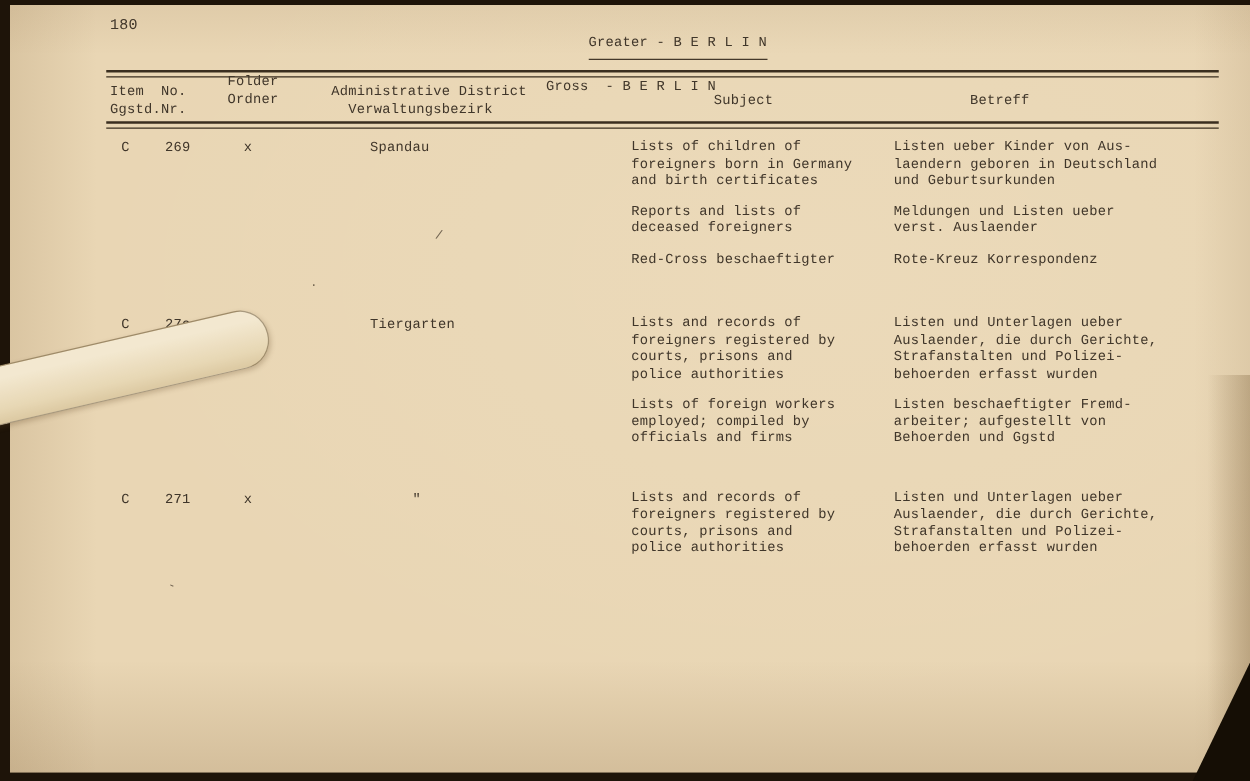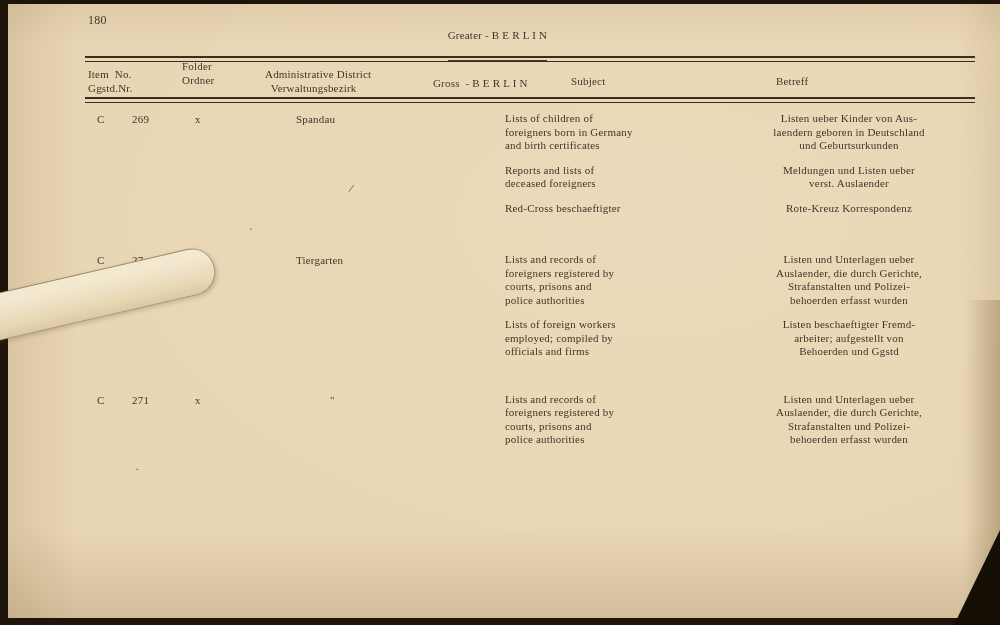--- a/index.html
+++ b/index.html
@@ -13,26 +13,26 @@
     position:absolute;left:8px;top:4px;right:0;bottom:7px;
     background:
       radial-gradient(ellipse at 65% 35%, rgba(255,250,235,0.10), transparent 65%),
       linear-gradient(to right, rgba(110,75,30,0.12), transparent 70px),
       linear-gradient(to left, rgba(110,75,30,0.10), transparent 45px),
       linear-gradient(to top, rgba(100,65,25,0.16), transparent 90px),
       linear-gradient(to bottom, rgba(100,65,25,0.07), transparent 40px),
       #e9d6b4;
     color:#40362a;
   }
-  .txt{position:absolute;font-size:11px;line-height:13.5px;letter-spacing:0.2px;white-space:pre;font-family:Liberation Serif, serif;}
+  .txt{position:absolute;font-size:11px;line-height:13.5px;letter-spacing:0.2px;white-space:pre;}
   .block{white-space:pre-line;}
   #page-number{left:80px;top:10px;font-size:12px;}
   
   #title{left:422px;top:11px;text-align:left;}
-  #title .l1{display:inline-block;border-bottom:1.5px solid #44382a;padding-bottom:18px;}
+  #title .l1{display:inline-block;border-bottom:1.5px solid #44382a;padding-bottom:5px;}
   #title .l2{display:block;margin-top:2px;}
   
   .rule{position:absolute;left:77px;width:890px;background:#3a2e1f;}
   #rule-top-a{top:52px;height:2px;}
   #rule-top-b{top:57px;height:1px;}
   #rule-mid-a{top:93px;height:2px;}
   #rule-mid-b{top:98px;height:1px;}
   
   #hdr-item{left:80px;top:64px;}
   #hdr-folder{left:174px;top:56px;}
@@ -43,21 +43,21 @@
   #tbody{position:absolute;left:0;top:108px;right:0;}
   .row{position:relative;}
   .row .c-item{position:absolute;left:89px;top:1px;}
   .row .c-no{position:absolute;left:124px;top:1px;}
   .row .c-folder{position:absolute;left:187px;top:1px;}
   .row .c-district{position:absolute;left:288px;top:1px;}
   .row.ditto .c-district{left:322px;}
   .entries{margin-left:497px;width:480px;}
   .entry{display:flex;margin-bottom:11px;}
   .entry .subj{width:210px;}
-  .entry .betr{width:268px;text-align:center;}
+  .entry .betr{width:268px;}
   .row-gap-1{margin-bottom:38px;}
   .row-gap-2{margin-bottom:34px;}
   
   .speck{position:absolute;font-size:10px;color:#4a3e30;opacity:0.75;}
   
   #tool{
     position:absolute;left:-54px;top:269px;width:262px;height:45px;
     border-radius:23px;
     background:linear-gradient(to bottom, #f3e8d0 20%, #e7d7b4 75%, #dcc9a2);
     border:1px solid rgba(95,75,45,0.5);

